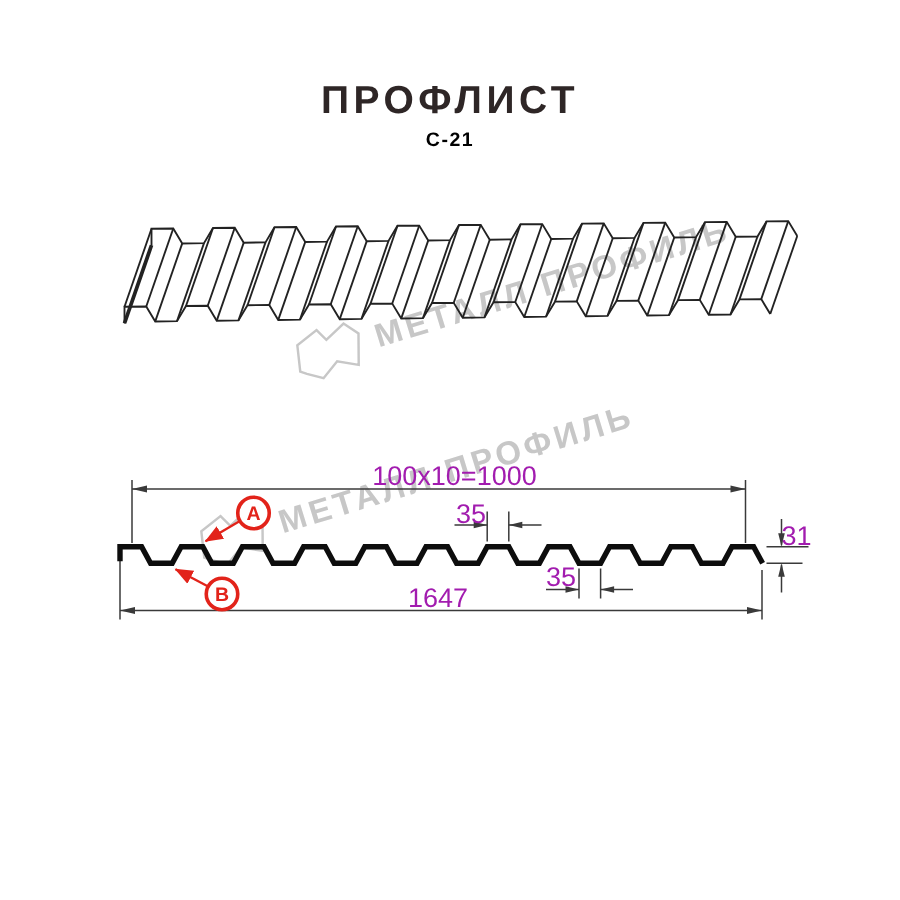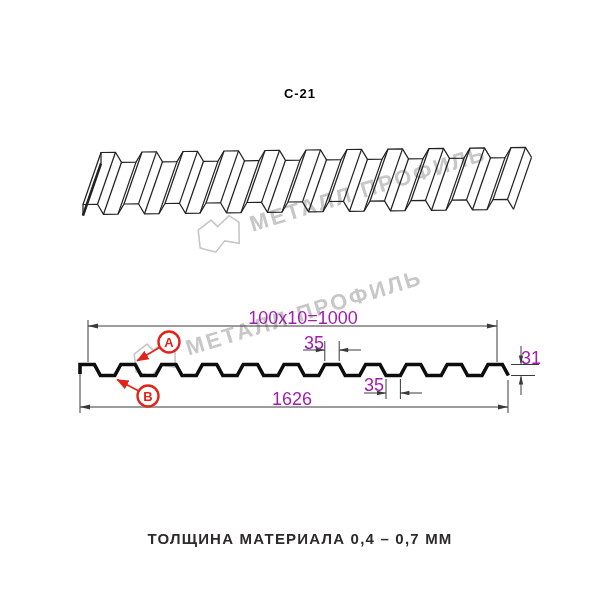--- a/index.html
+++ b/index.html
@@ -140,25 +140,25 @@
         <line x1="472.5" y1="209.826" x2="490.5" y2="157.826"></line>
         <line x1="487" y1="209.652" x2="505" y2="157.652"></line>
         <line x1="493" y1="199.58" x2="511" y2="147.58"></line>
         <line x1="507.5" y1="199.406" x2="525.5" y2="147.406"></line>
         <line x1="513.5" y1="209.334" x2="531.5" y2="157.334"></line>
         <line x1="83" y1="215.5" x2="101" y2="163.5" stroke-width="2.5"></line>
       </g>
       <polyline points="80.0,374.1 80.0,364.5 94.4,364.5 100.4,375.5 114.8,375.5 120.8,364.5 135.2,364.5 141.2,375.5 155.6,375.5 161.6,364.5 176.0,364.5 182.0,375.5 196.4,375.5 202.4,364.5 216.8,364.5 222.8,375.5 237.2,375.5 243.2,364.5 257.6,364.5 263.6,375.5 278.0,375.5 284.0,364.5 298.4,364.5 304.4,375.5 318.8,375.5 324.8,364.5 339.2,364.5 345.2,375.5 359.6,375.5 365.6,364.5 380.0,364.5 386.0,375.5 400.4,375.5 406.4,364.5 420.8,364.5 426.8,375.5 441.2,375.5 447.2,364.5 461.6,364.5 467.6,375.5 482.0,375.5 488.0,364.5 502.4,364.5 508.4,375.5" stroke="#0d0d0d" stroke-width="3.6" fill="none" stroke-linejoin="miter"></polyline>
     </svg>
 
+  <div class="abs ctr title" style="left:300px;top:67px;">ПРОФЛИСТ</div>
   <div class="abs ctr subtitle" style="left:300px;top:93px;">С-21</div>
 
   <div class="abs ctr dim-label" style="left:303px;top:318px;">100x10=1000</div>
   <div class="abs ctr dim-label" style="left:314px;top:343px;">35</div>
   <div class="abs ctr dim-label" style="left:374px;top:385px;">35</div>
   <div class="abs ctr dim-label" style="left:531px;top:358px;">31</div>
-  <div class="abs ctr dim-label" style="left:292px;top:399px;">1626</div>
+  <div class="abs ctr dim-label" style="left:292px;top:399px;">1647</div>
 
   <div class="abs ctr callout-letter" style="left:169px;top:342px;">А</div>
   <div class="abs ctr callout-letter" style="left:148px;top:396px;">В</div>
 
-  <div class="abs ctr footer-text" style="left:300px;top:538px;">ТОЛЩИНА МАТЕРИАЛА 0,4 – 0,7 ММ</div>
 </div>
 
 </body></html>

